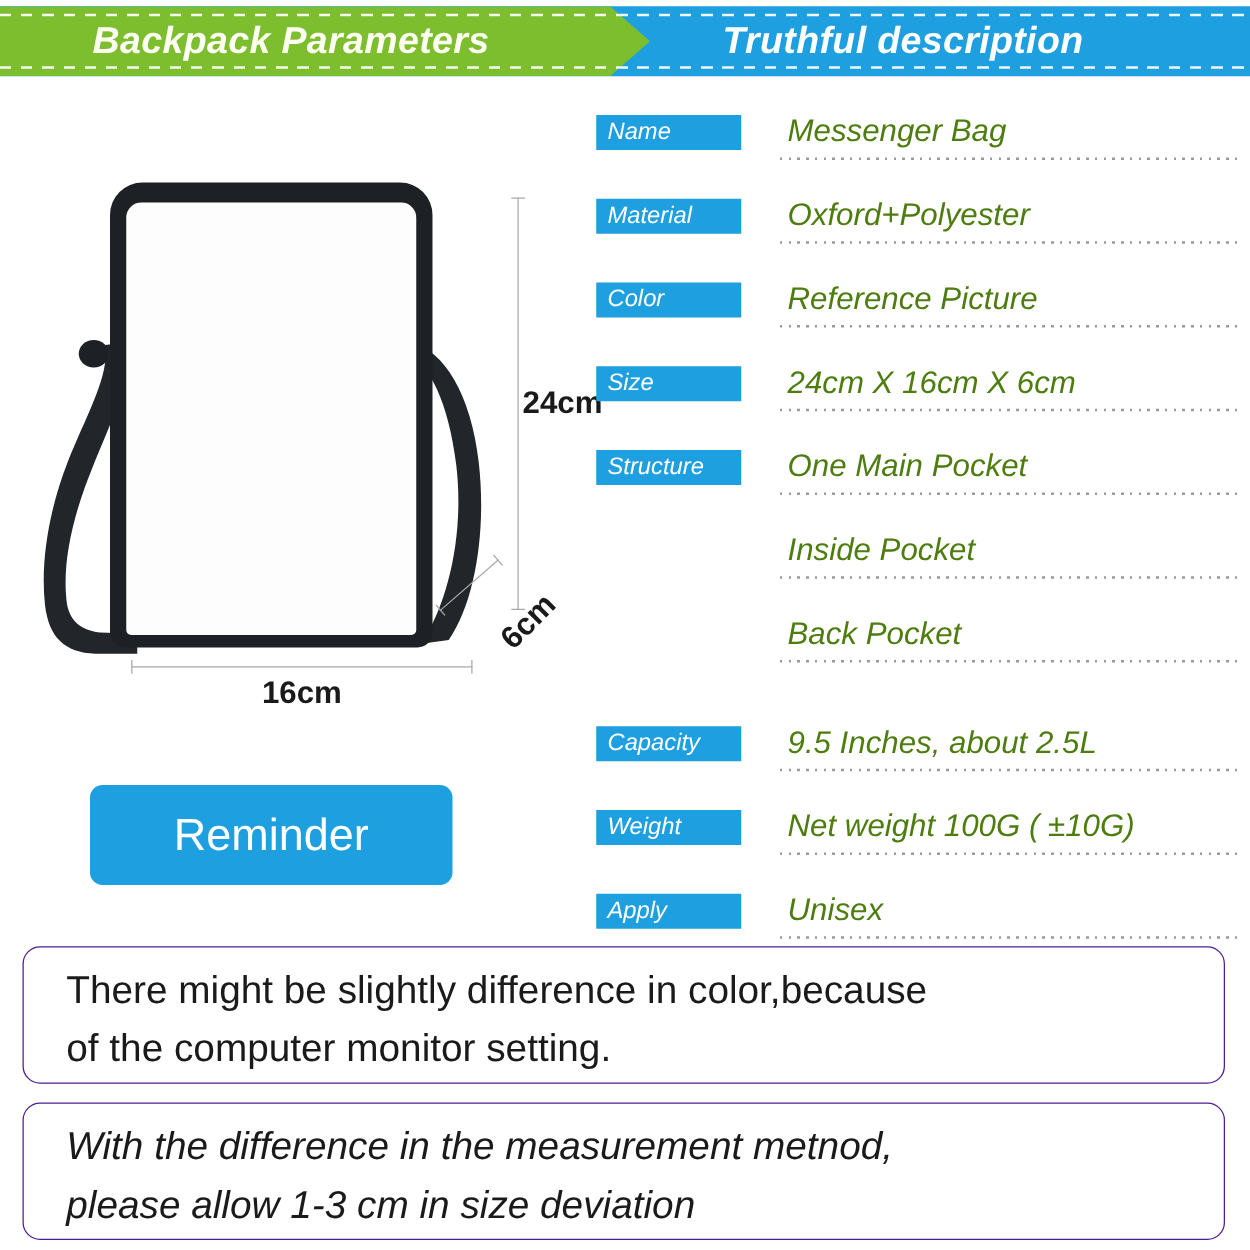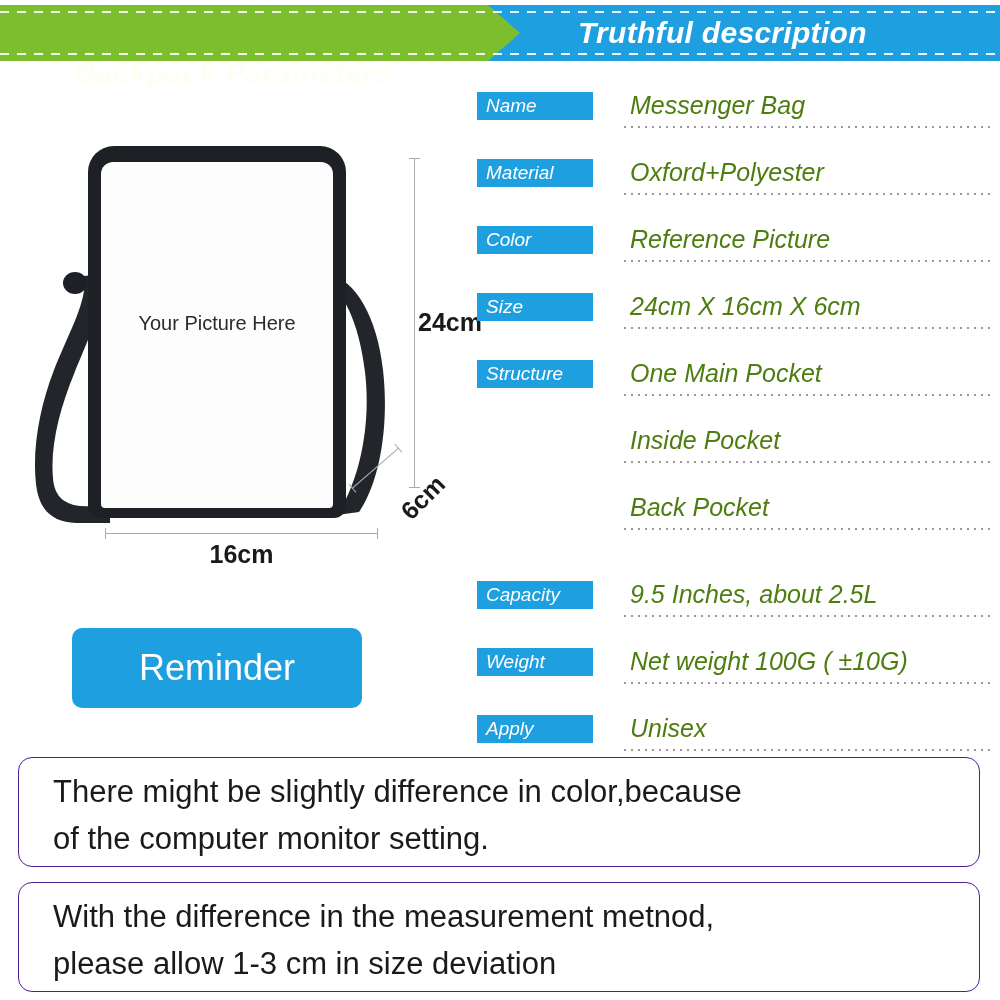--- a/index.html
+++ b/index.html
@@ -60,21 +60,21 @@
     height: 56px;
     line-height: 56px;
     font-style: italic;
     font-weight: bold;
     font-size: 30px;
     color: #fdfff3;
     white-space: nowrap;
     z-index: 3;
     letter-spacing: 0.3px;
   }
-  .title-left  { left: 74px; margin-top: 40px; }
+  .title-left  { left: 74px; }
   .title-right { left: 578px; color: #ffffff; }
 
   
   .bag-area {
     position: absolute;
     left: 0;
     top: 120px;
     width: 470px;
     height: 450px;
   }
@@ -297,21 +297,21 @@
   .note {
     position: absolute;
     left: 18px;
     width: 962px;
     border: 1px solid #4c1d95;
     border-radius: 14px;
     background: #ffffff;
     box-sizing: border-box;
   }
   .note-1 { top: 757px; height: 110px; }
-  .note-2 { top: 882px; height: 110px; }
+  .note-2 { top: 882px; height: 110px; font-style: italic; }
   .note p {
     margin: 0;
     padding: 0 0 0 34px;
     font-size: 31px;
     color: #1a1a1a;
     line-height: 47px;
     white-space: nowrap;
   }
   .note p:first-child { padding-top: 10px; }
 </style>
@@ -341,21 +341,20 @@
   </svg>
 
   <svg class="strap-right" viewBox="0 0 68 245">
     <path d="M4,2 C30,8 52,44 58,98 C64,150 56,208 34,240
              L12,243 C36,206 46,150 40,100 C34,50 18,18 0,10 Z" fill="#22262b"></path>
   </svg>
 
   <div class="bag-body"></div>
   <div class="clip"></div>
   <div class="bag-panel"></div>
-  <div class="bag-caption">Your Picture Here</div>
 </div>
 
 <div class="dim-v"></div>
 <div class="dim-v-label">24cm</div>
 
 <div class="dim-h"></div>
 <div class="dim-h-label">16cm</div>
 
 <div class="dim-d"></div>
 <div class="dim-d-label">6cm</div>

